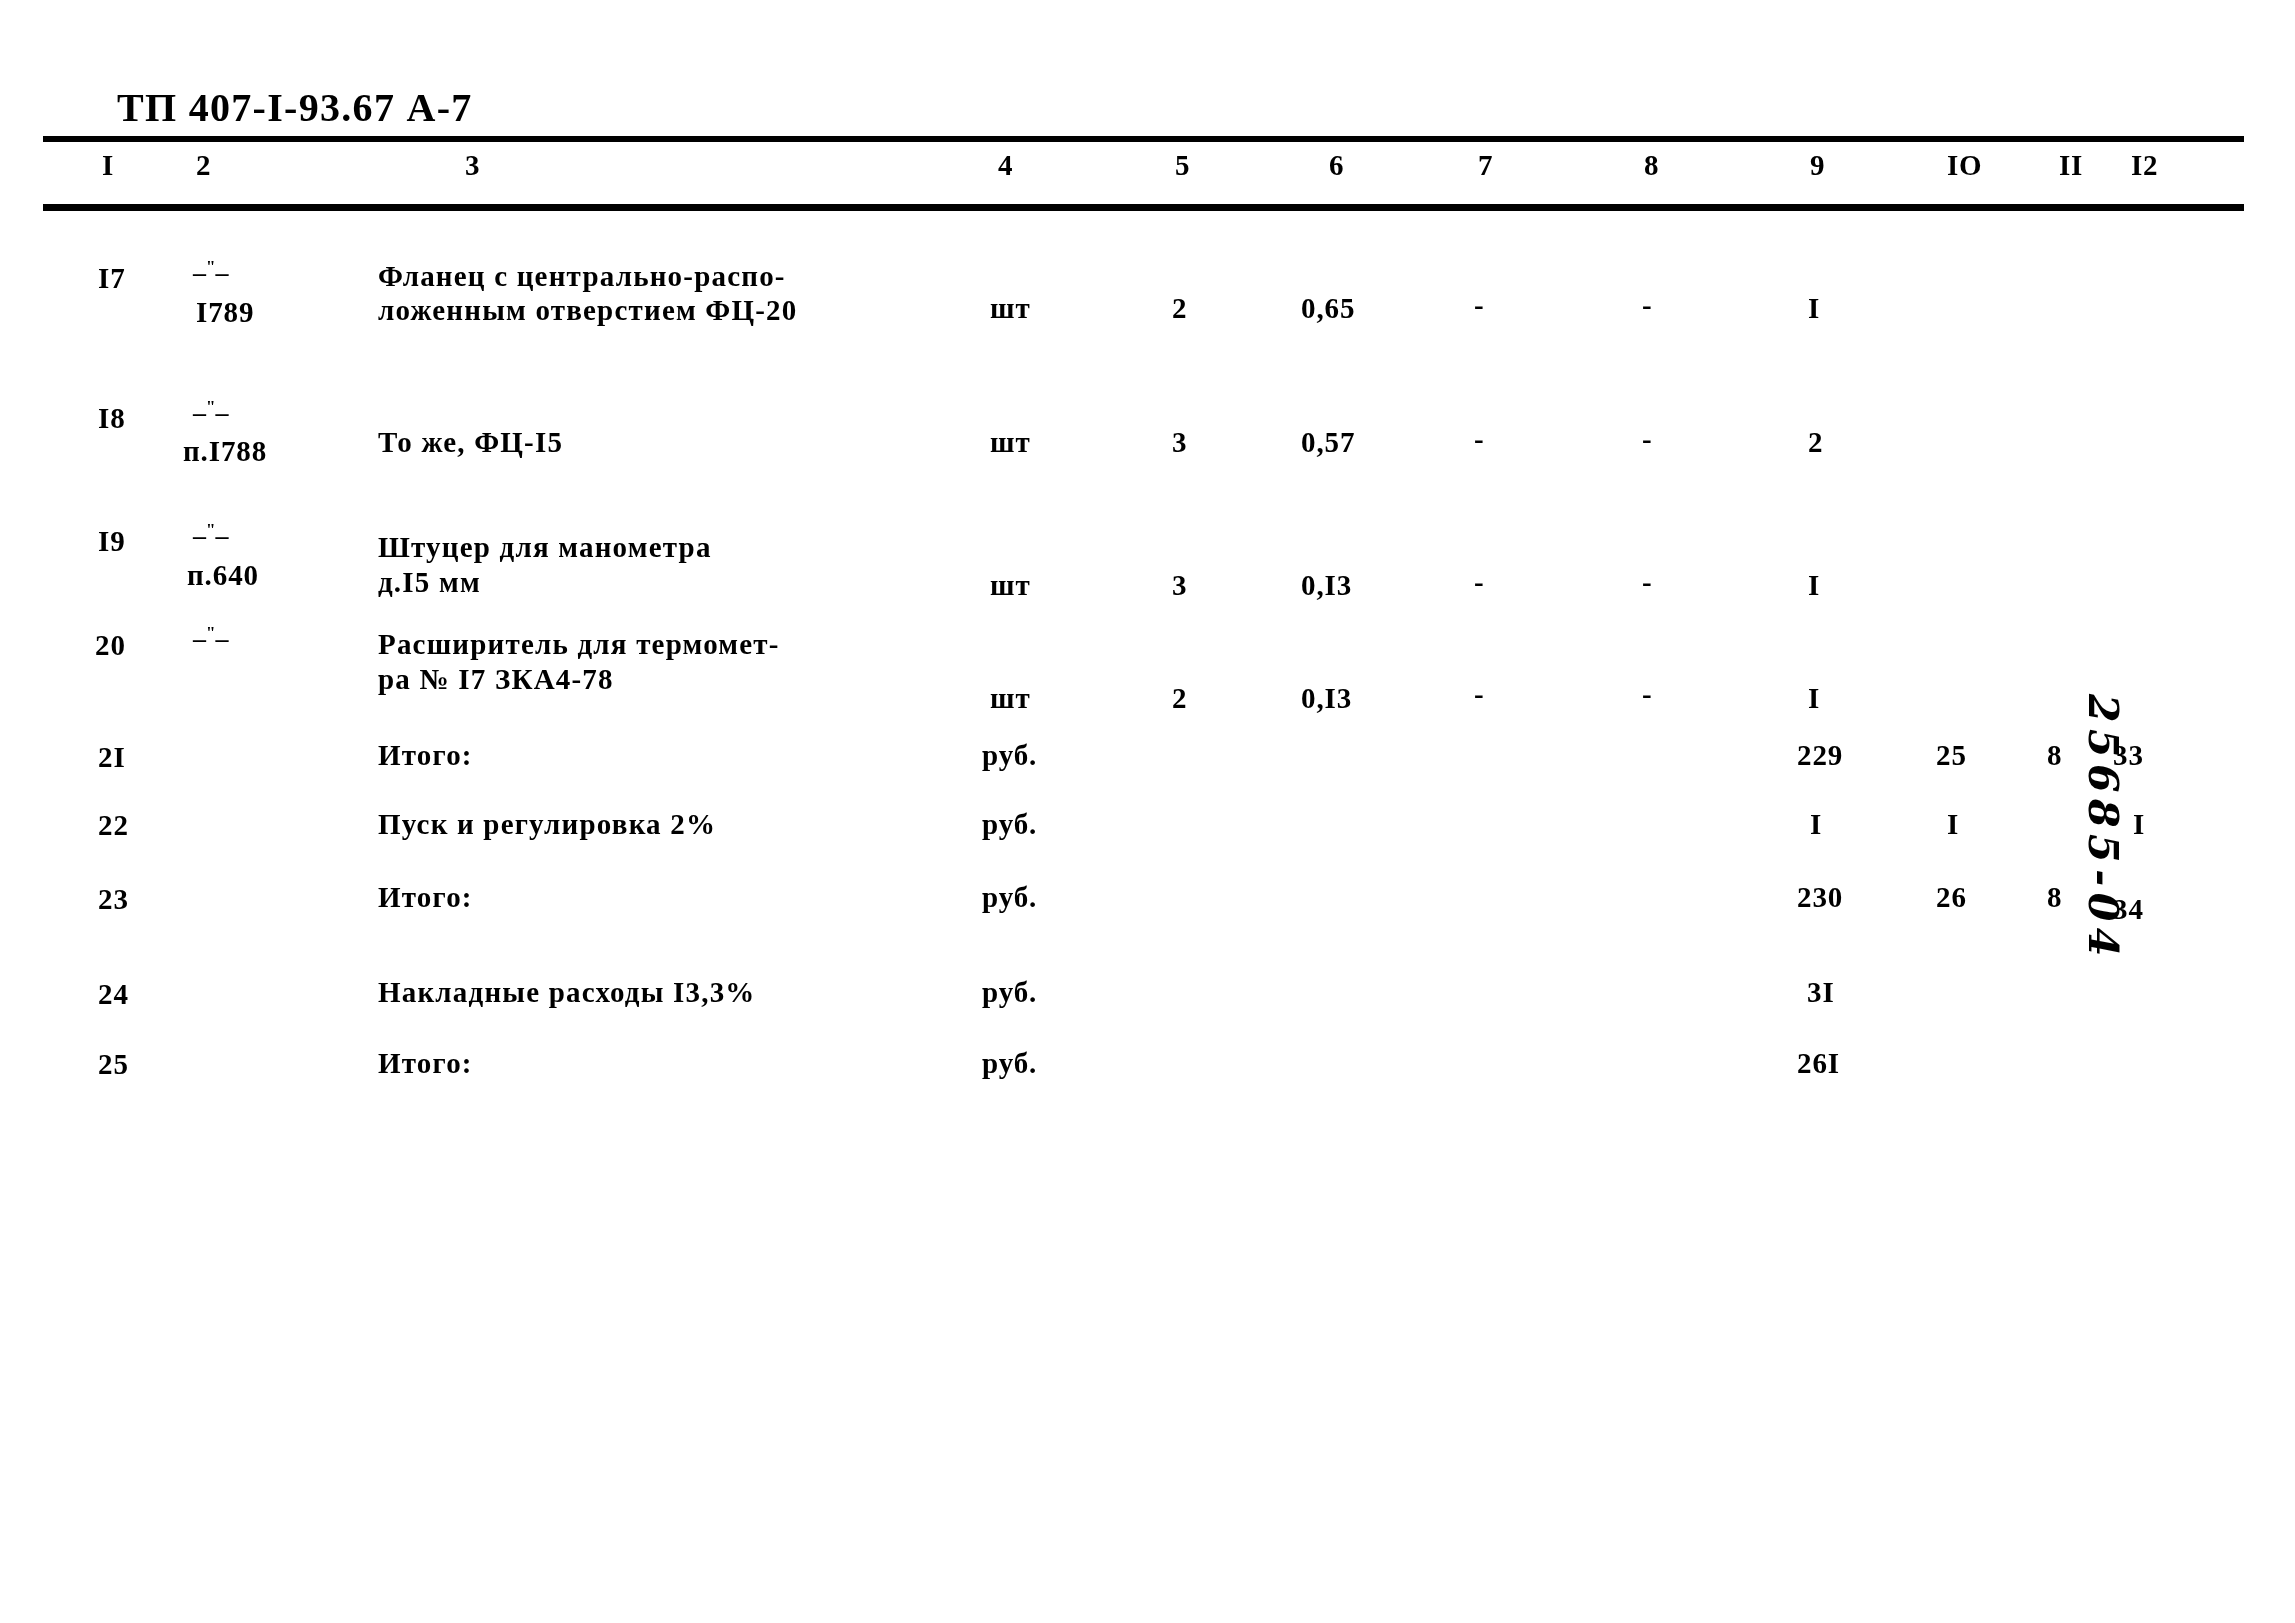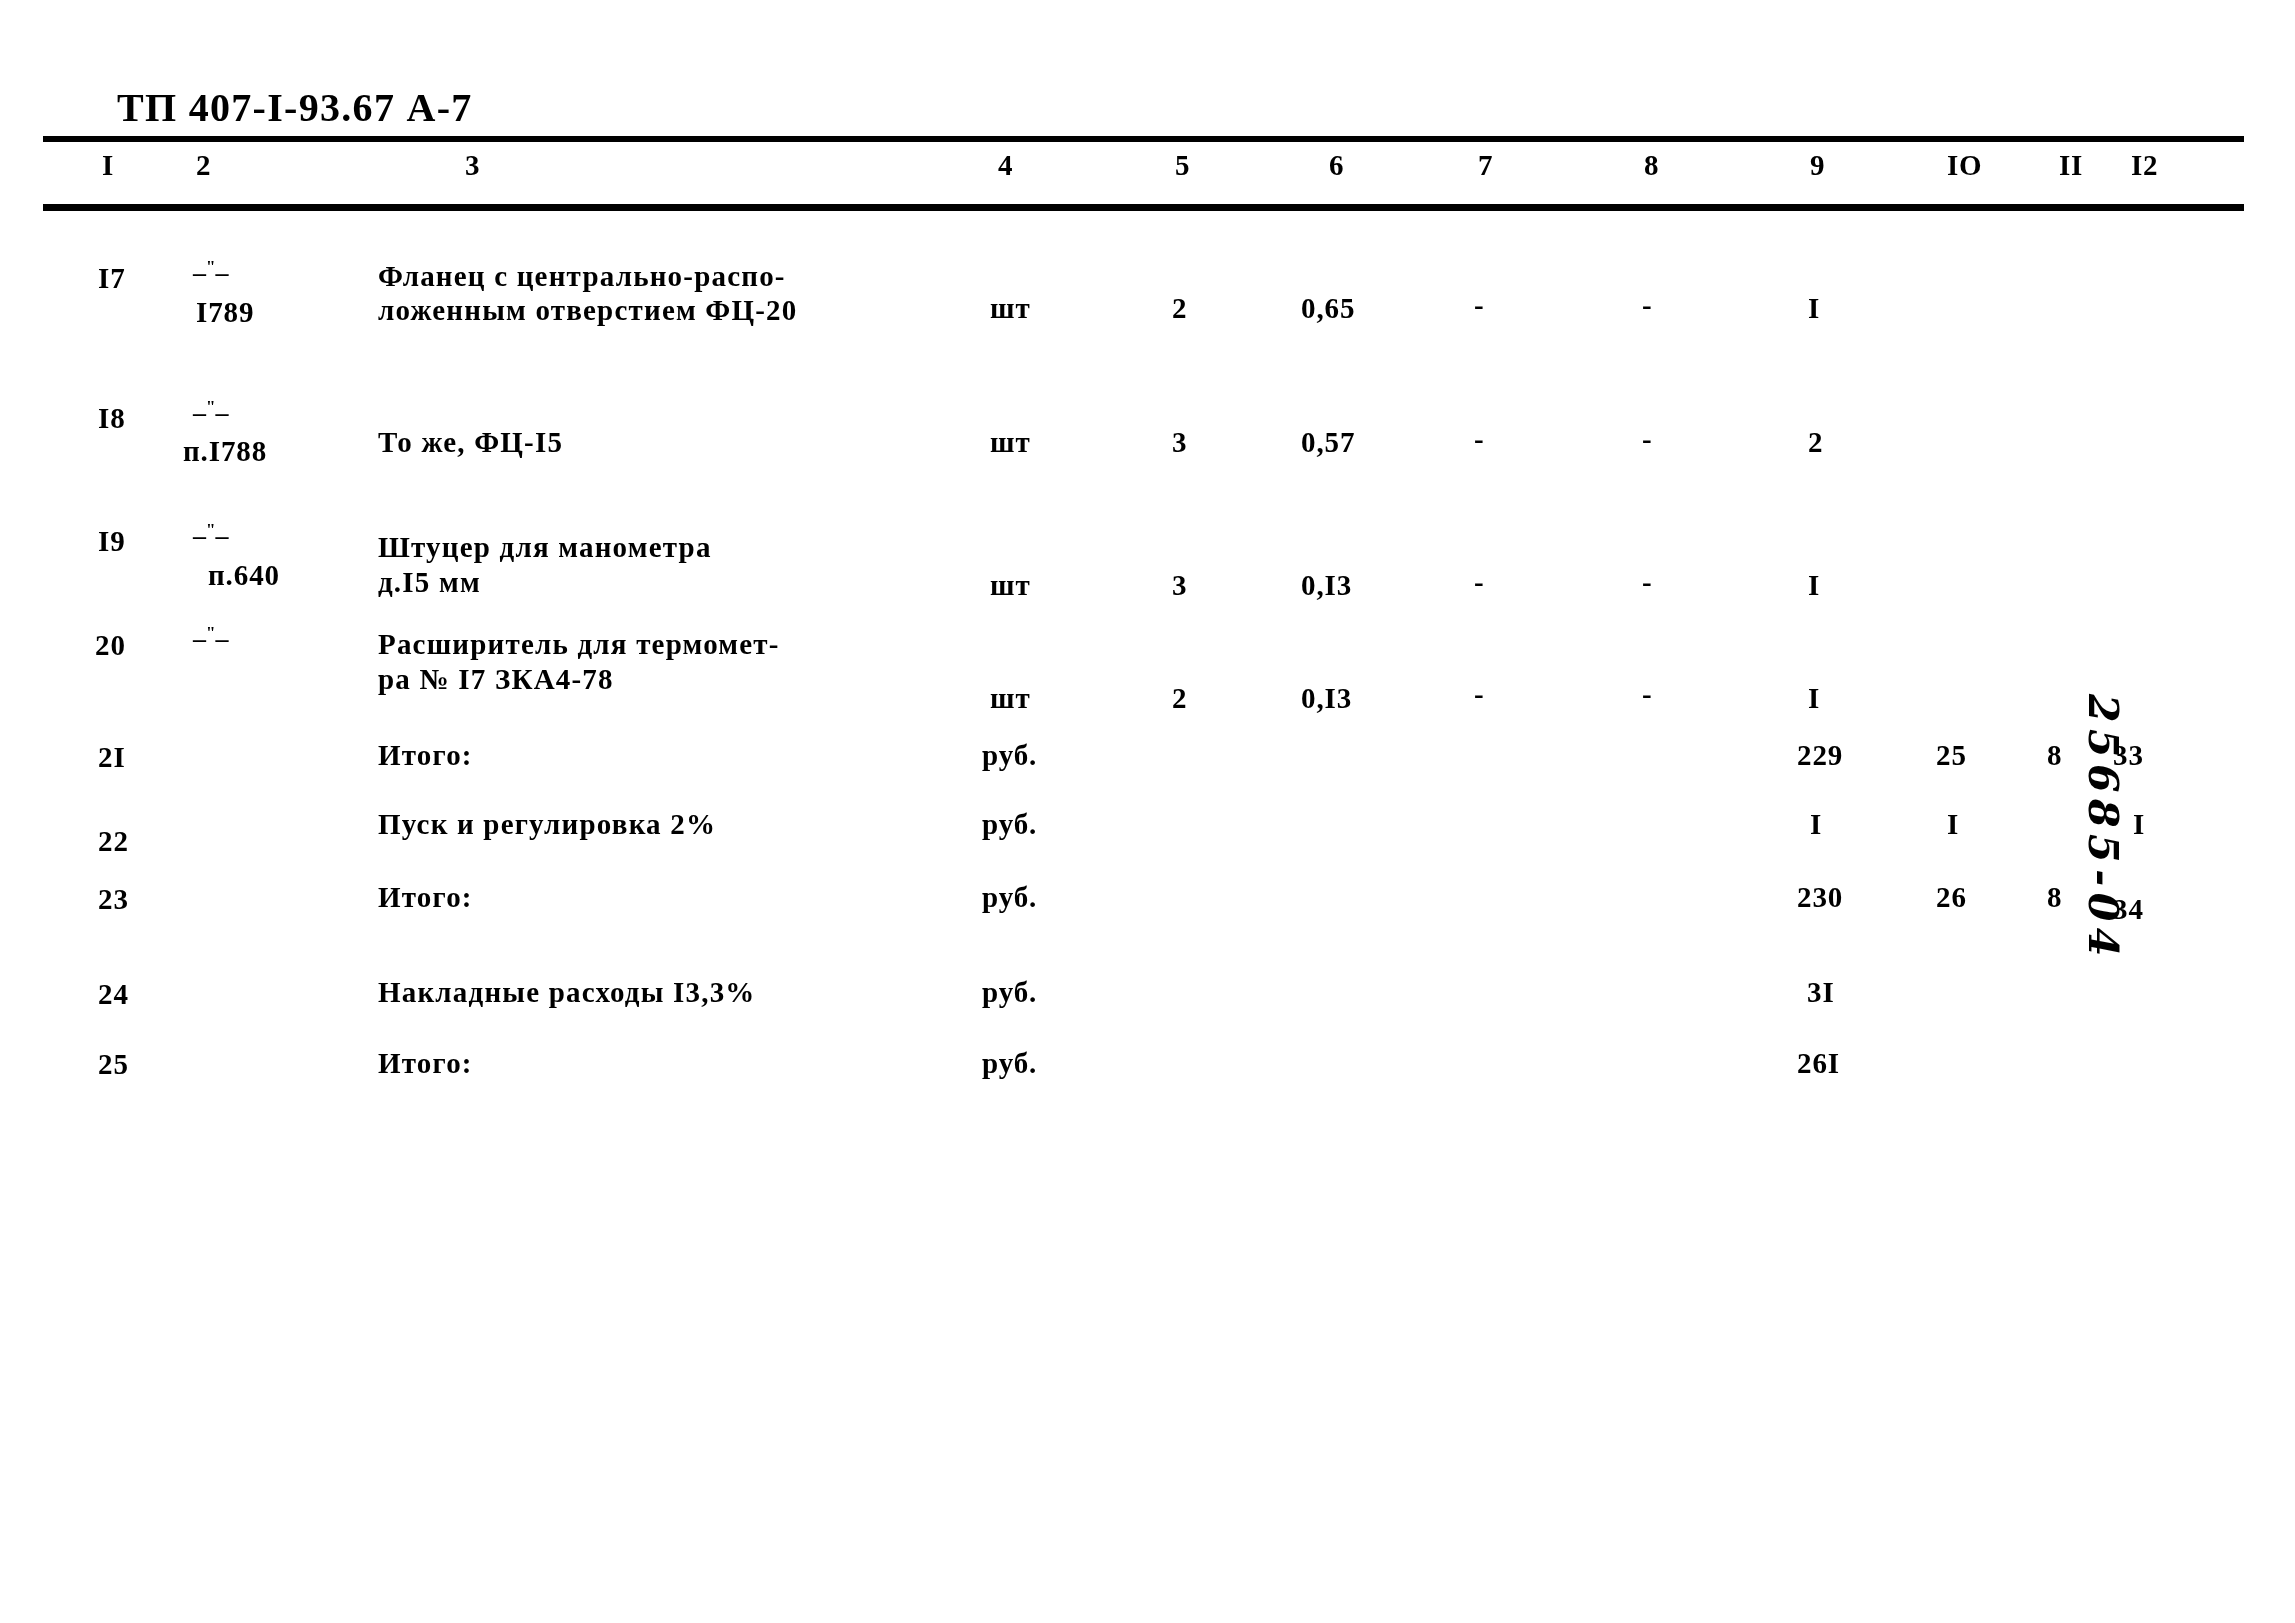--- a/index.html
+++ b/index.html
@@ -146,21 +146,21 @@
   <div class="cell desc" style="left:378px;top:425px;">То же, ФЦ-I5</div>
   <div class="cell" style="left:990px;top:425px;">шт</div>
   <div class="cell" style="left:1172px;top:425px;">3</div>
   <div class="cell" style="left:1301px;top:425px;">0,57</div>
   <div class="cell dash" style="left:1474px;top:422px;">-</div>
   <div class="cell dash" style="left:1642px;top:422px;">-</div>
   <div class="cell" style="left:1808px;top:425px;">2</div>
 
   <div class="cell" style="left:98px;top:524px;">I9</div>
   <div class="ditto" style="left:193px;top:520px;">–<sup>"</sup>–</div>
-  <div class="cell" style="left:187px;top:558px;margin-left:21px;">п.640</div>
+  <div class="cell" style="left:187px;top:558px;">п.640</div>
   <div class="cell desc" style="left:378px;top:530px;">Штуцер для манометра</div>
   <div class="cell desc" style="left:378px;top:565px;">д.I5 мм</div>
   <div class="cell" style="left:990px;top:568px;">шт</div>
   <div class="cell" style="left:1172px;top:568px;">3</div>
   <div class="cell" style="left:1301px;top:568px;">0,I3</div>
   <div class="cell dash" style="left:1474px;top:565px;">-</div>
   <div class="cell dash" style="left:1642px;top:565px;">-</div>
   <div class="cell" style="left:1808px;top:568px;">I</div>
 
   <div class="cell" style="left:95px;top:628px;">20</div>
@@ -175,21 +175,21 @@
   <div class="cell" style="left:1808px;top:681px;">I</div>
 
   <div class="cell" style="left:98px;top:740px;">2I</div>
   <div class="cell desc" style="left:378px;top:738px;">Итого:</div>
   <div class="cell" style="left:982px;top:738px;">руб.</div>
   <div class="cell" style="left:1797px;top:738px;">229</div>
   <div class="cell" style="left:1936px;top:738px;">25</div>
   <div class="cell" style="left:2047px;top:738px;">8</div>
   <div class="cell" style="left:2113px;top:738px;">33</div>
 
-  <div class="cell" style="left:98px;top:808px;margin-top:16px;">22</div>
+  <div class="cell" style="left:98px;top:808px;">22</div>
   <div class="cell desc" style="left:378px;top:807px;">Пуск и регулировка 2%</div>
   <div class="cell" style="left:982px;top:807px;">руб.</div>
   <div class="cell" style="left:1810px;top:807px;">I</div>
   <div class="cell" style="left:1947px;top:807px;">I</div>
   <div class="cell" style="left:2047px;top:807px;"></div>
   <div class="cell" style="left:2133px;top:807px;">I</div>
 
   <div class="cell" style="left:98px;top:882px;">23</div>
   <div class="cell desc" style="left:378px;top:880px;">Итого:</div>
   <div class="cell" style="left:982px;top:880px;">руб.</div>

